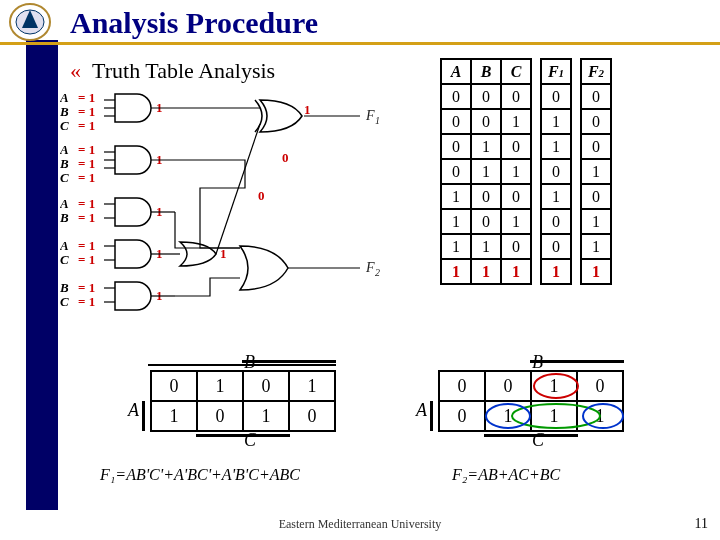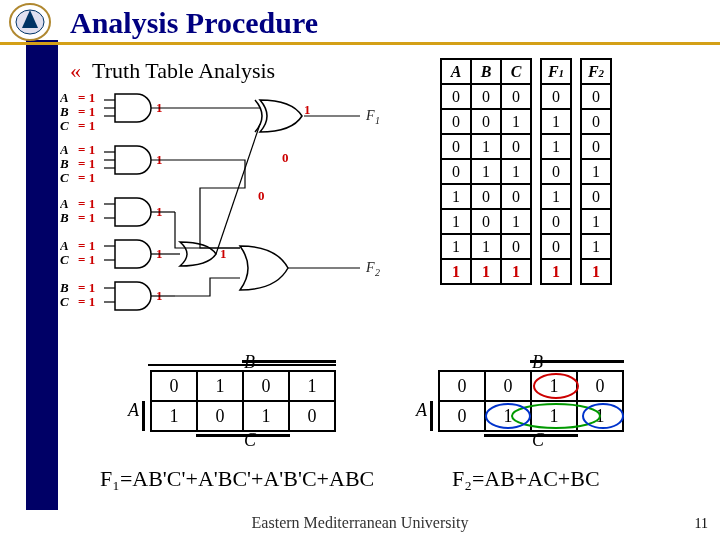--- a/index.html
+++ b/index.html
@@ -28,25 +28,25 @@
   .sub { font-size: 11px; font-style: italic; }
 
   .kmap { position: absolute; border-collapse: collapse; font-size: 18px; }
   .kmap td { width: 46px; height: 30px; text-align: center; border: 2px solid #000; }
   .kmap-label { font-style: italic; font-weight: normal; position: absolute; font-size: 18px; }
   .kmap1 { left: 150px; top: 370px; }
   .kmap2 { left: 438px; top: 370px; }
 
   .kmap-overlay { position: absolute; pointer-events: none; }
 
-  .eqn { position: absolute; font-size: 22px; }
+  .eqn { position: absolute; font-size: 16px; font-style: italic; }
   .eqn1 { left: 100px; top: 466px; }
   .eqn2 { left: 452px; top: 466px; }
 
-  .footer { position: absolute; bottom: 8px; left: 0; width: 720px; text-align: center; font-size: 16px; color: #333; }
+  .footer { position: absolute; bottom: 8px; left: 0; width: 720px; text-align: center; font-size: 12px; color: #333; }
   .slide-num { position: absolute; right: 12px; bottom: 8px; font-size: 14px; margin-top: 48px; }
 </style>
 </head>
 <body>
 
 <div class="left-margin">
   <div class="blue-bar"></div>
   <div class="crest">
     <svg viewBox="0 0 44 40">
       <ellipse cx="22" cy="20" rx="20" ry="18" fill="#fff" stroke="#b08830" stroke-width="2"></ellipse>

